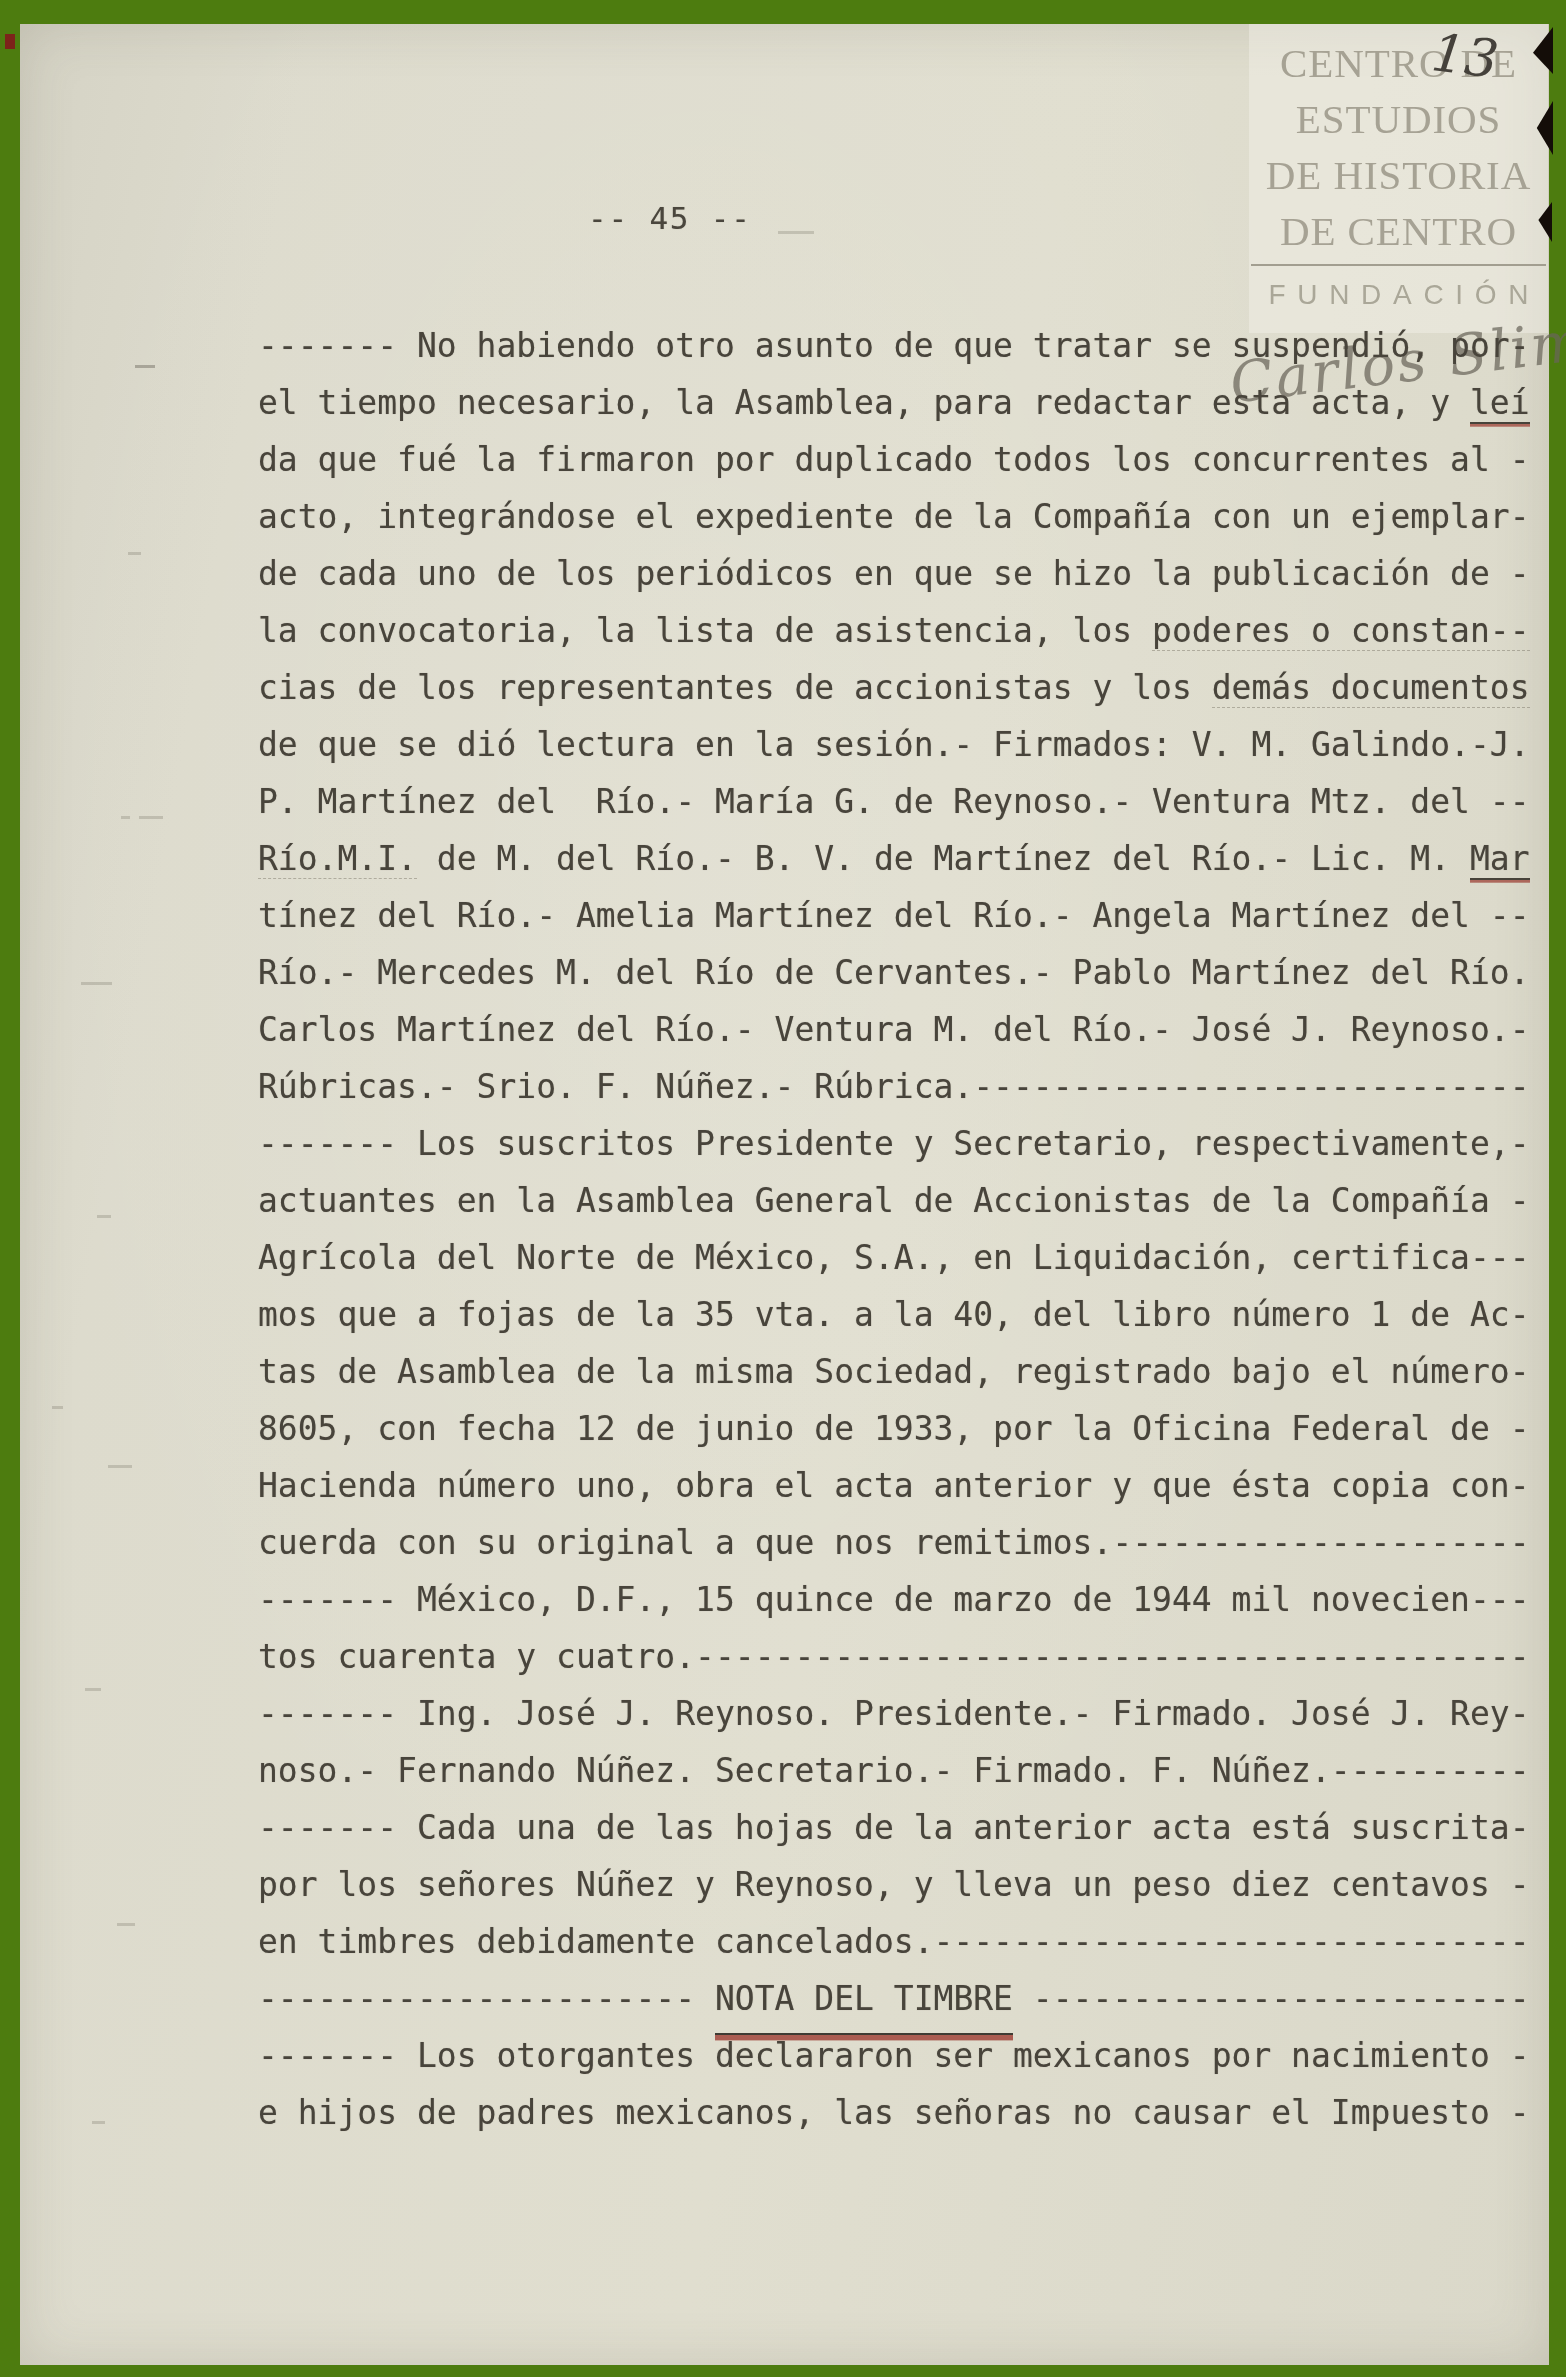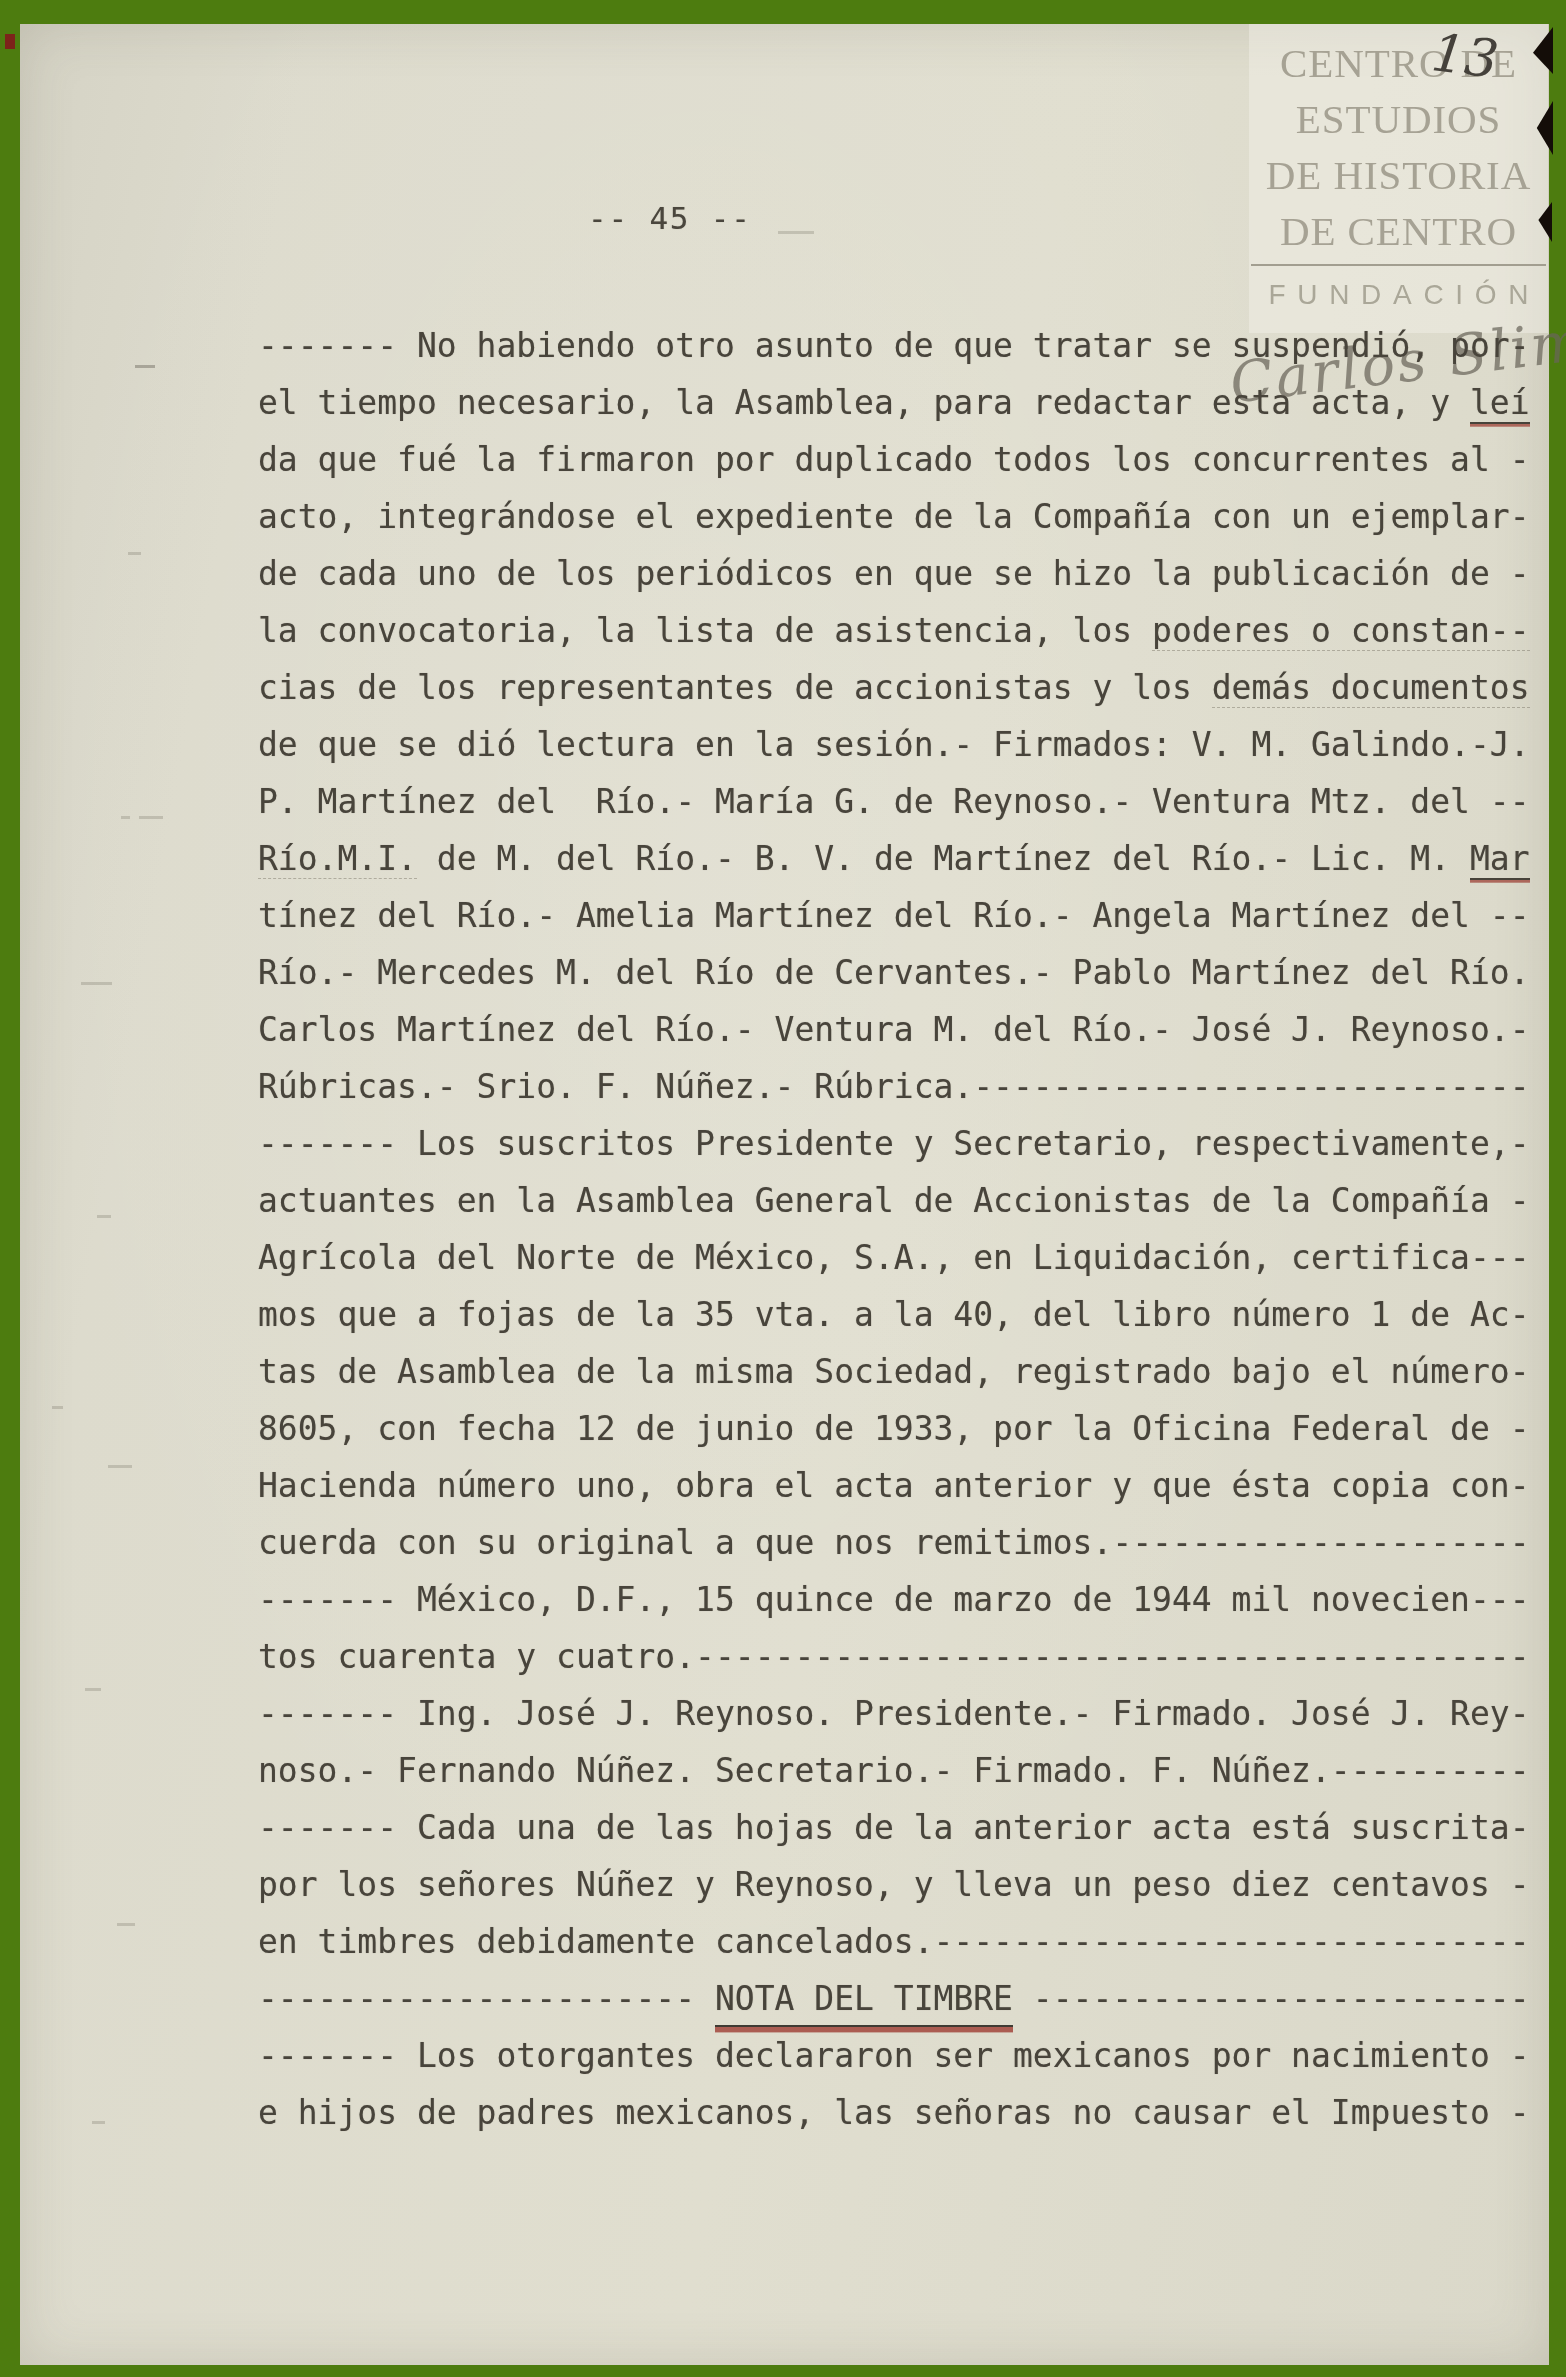--- a/index.html
+++ b/index.html
@@ -26,21 +26,21 @@
              font-style:italic;font-size:56px;color:rgba(106,101,90,0.72);
              transform:rotate(-7deg);white-space:nowrap;letter-spacing:2.7px;}
   
   .pagenum{position:absolute;left:568px;top:176px;font-size:31px;color:#4a463d;
            letter-spacing:1.8px;text-shadow:0 0 0.9px rgba(70,64,54,0.4);text-align:right;}
   .body-text{position:absolute;left:238px;top:293px;font-size:33px;line-height:57px;
              color:#48443b;white-space:pre;text-shadow:0 0 0.9px rgba(70,64,54,0.35);}
   .line{height:57px;}
   .u{border-bottom:2.7px solid #47433a;}
   .u.red{box-shadow:0 2.7px 0 rgba(158,66,55,0.75);}
-  .u.double-red{border-bottom:2.7px solid #3f3b33;box-shadow:0 5.4px 0 rgba(158,60,50,0.8);padding-bottom:7px;}
+  .u.double-red{border-bottom:2.7px solid #3f3b33;box-shadow:0 5.4px 0 rgba(158,60,50,0.8);padding-bottom:15px;}
   .u.faint{border-bottom:1.8px dashed rgba(85,79,66,0.35);box-shadow:none;}
   
   .mark{position:absolute;height:2.7px;background:rgba(88,82,70,0.38);}
   .mark.f{background:rgba(88,82,70,0.22);}
   .red-dot{position:absolute;left:5.4px;top:34px;width:10px;height:15.3px;background:#7c231a;}
   .notch{position:absolute;background:#140d08;}
   .n1{left:1533px;top:27px;width:20px;height:47px;clip-path:polygon(100% 0,100% 100%,0 55%);}
   .n2{left:1535px;top:101px;width:18px;height:54px;clip-path:polygon(100% 0,100% 100%,10% 50%);}
   .n3{left:1536px;top:202px;width:16px;height:40px;clip-path:polygon(100% 0,100% 100%,15% 45%);}
 </style>

